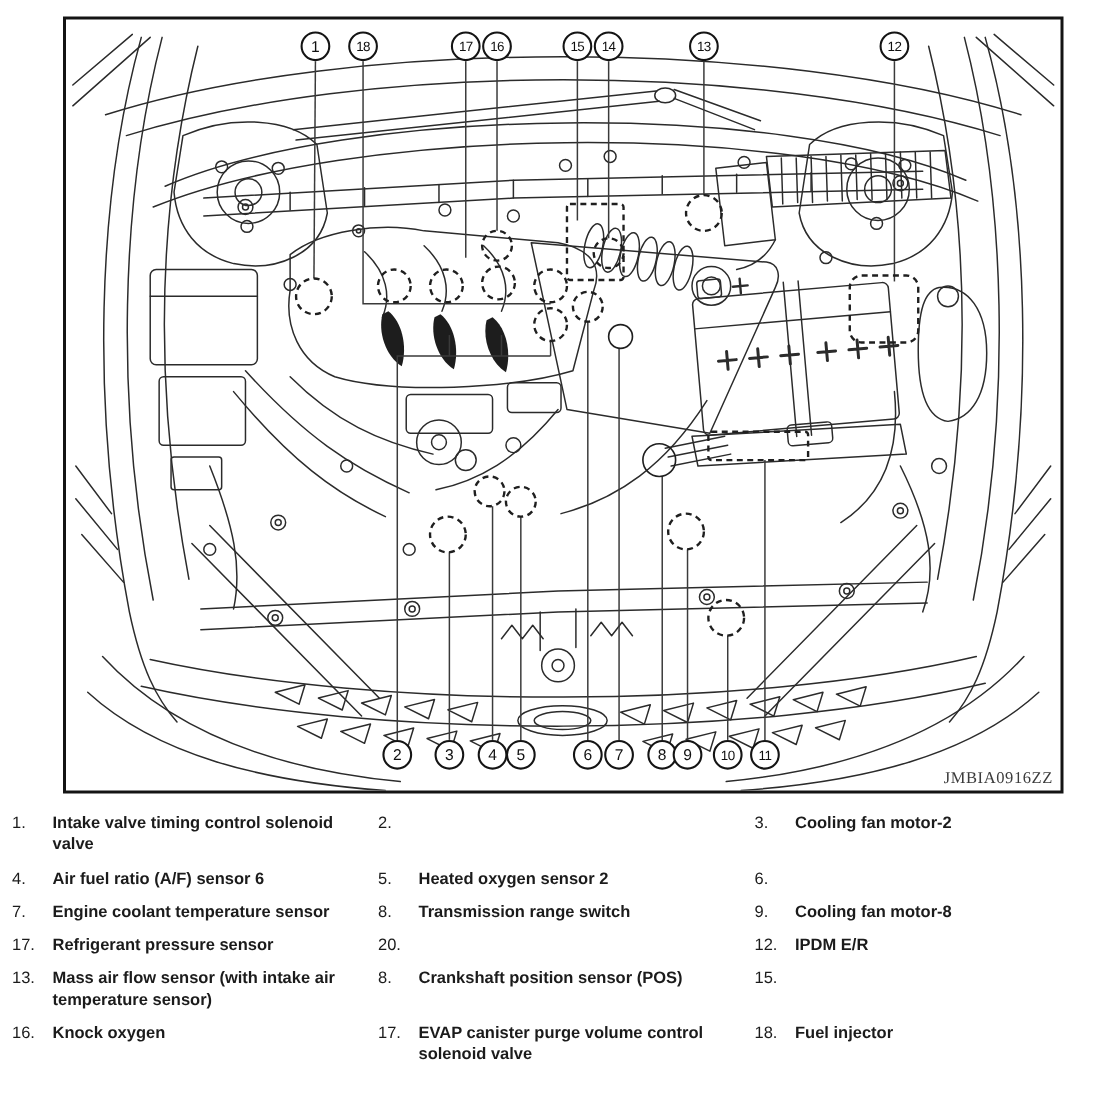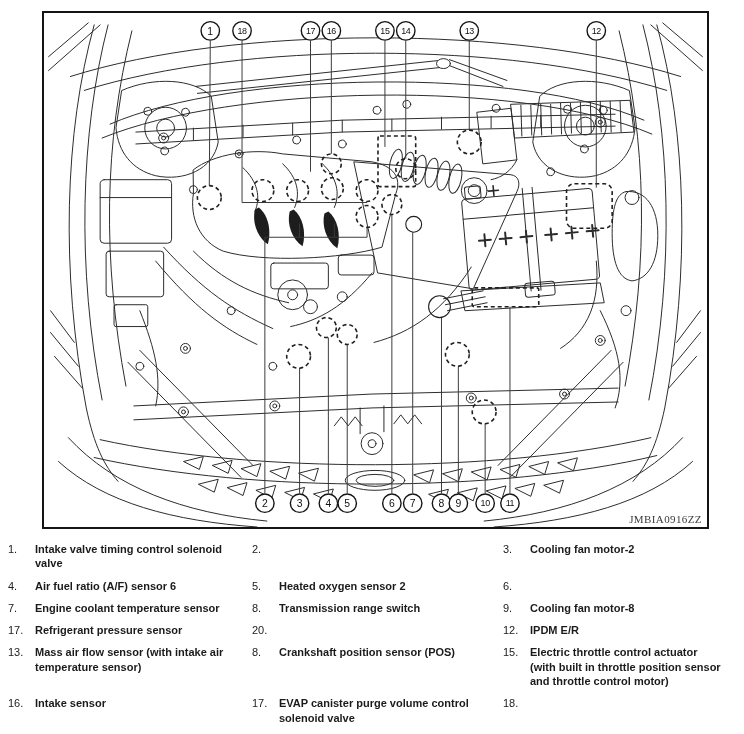--- a/index.html
+++ b/index.html
@@ -422,26 +422,26 @@
     <div class="legend-item">
       <span class="legend-num">13.</span>
       <span class="legend-text">Mass air flow sensor (with intake air temperature sensor)</span>
     </div>
     <div class="legend-item">
       <span class="legend-num">8.</span>
       <span class="legend-text">Crankshaft position sensor (POS)</span>
     </div>
     <div class="legend-item">
       <span class="legend-num">15.</span>
-      <span class="legend-text">Electric throttle control actuator (with built in throttle position sensor and throttle control motor)</span>
     </div>
     <div class="legend-item">
       <span class="legend-num">16.</span>
-      <span class="legend-text">Intake sensor</span>
+      <span class="legend-text">Knock oxygen</span>
     </div>
     <div class="legend-item">
       <span class="legend-num">17.</span>
       <span class="legend-text">EVAP canister purge volume control solenoid valve</span>
     </div>
     <div class="legend-item">
       <span class="legend-num">18.</span>
+      <span class="legend-text">Fuel injector</span>
     </div>
   </div>
 
 </body></html>

